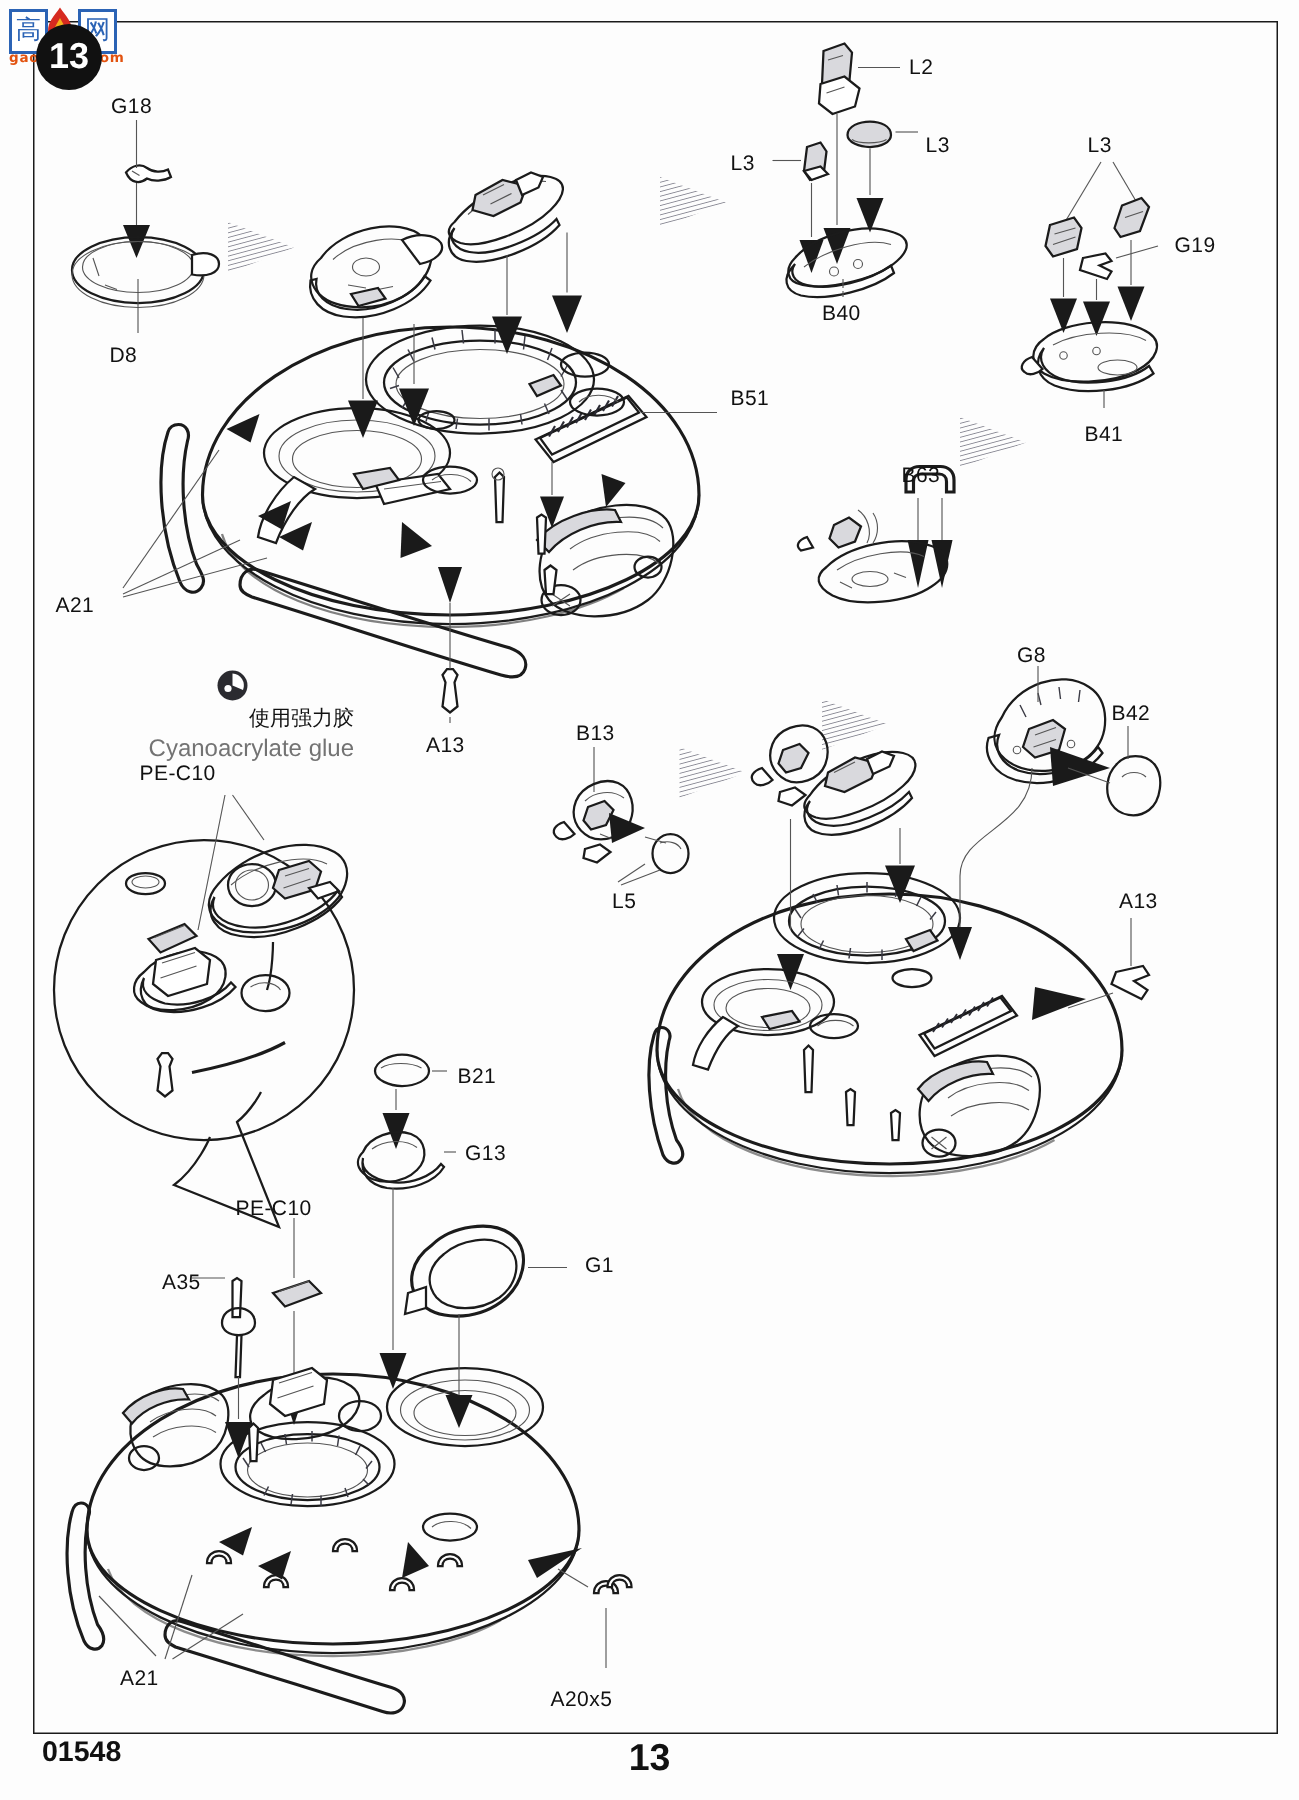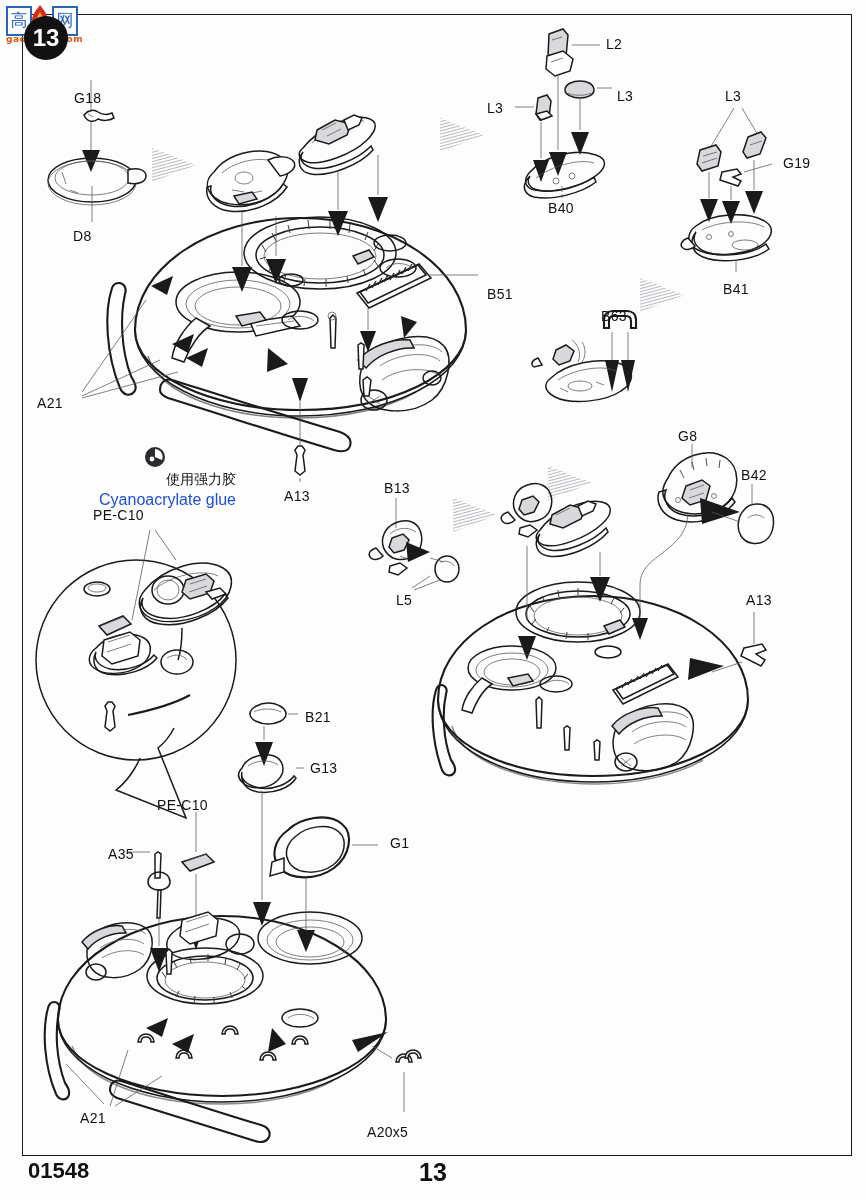--- a/index.html
+++ b/index.html
@@ -8,39 +8,39 @@
   .frame{position:absolute;left:22px;top:14px;width:828px;height:1140px;border:1.6px solid #1a1a1a;background:transparent;}
   .lbl{position:absolute;font-family:"Liberation Sans",sans-serif;font-size:14px;color:#111;letter-spacing:.3px;white-space:nowrap;}
   svg{position:absolute;left:0;top:0;width:866px;height:1200px;overflow:visible;}
   .ln2{stroke:#1b1b1b;stroke-width:1.5;fill:none;}
   .ln3{stroke:#1b1b1b;stroke-width:2.1;fill:none;}
   .thin{stroke:#555;stroke-width:.75;fill:none;}
   .fillw{fill:#fff;}
   .fillg{fill:#d9d9dd;}
   .fillk{fill:#1a1a1a;}
   
-  .footnum{position:absolute;left:28px;top:1158px;font-size:22px;font-weight:bold;color:#111;}
+  .footnum{position:absolute;left:28px;top:1158px;font-size:19px;font-weight:bold;color:#111;}
   .pagenum{position:absolute;left:0;top:1158px;width:866px;text-align:center;font-size:25px;font-weight:bold;color:#111;}
   .hs{position:absolute;right:16px;top:1162px;font-size:19px;font-weight:bold;color:#e87b92;letter-spacing:.5px;white-space:nowrap;}
   .hs .hsbox{display:inline-block;width:14px;height:14px;border:2px solid #e87b92;border-radius:3px;margin-right:3px;position:relative;top:2px;}
   
   .stepbadge{position:absolute;left:24px;top:16px;width:44px;height:44px;border-radius:50%;background:#111;color:#fff;
              display:flex;align-items:center;justify-content:center;font-size:24px;font-weight:bold;}
   
   .wm{position:absolute;left:6px;top:6px;width:70px;height:56px;}
   .wm .ch{position:absolute;top:0;width:22px;height:26px;border:2px solid #2b63b5;color:#2b63b5;font-size:17px;
           text-align:center;line-height:25px;font-family:"DejaVu Sans",sans-serif;background:#fff;}
   .wm .c1{left:0;} .wm .c3{left:46px;}
   .wm .flame{position:absolute;left:22px;top:-2px;width:24px;height:30px;}
   .wm .dom{position:absolute;left:0;top:28px;font-size:9px;font-weight:bold;color:#e2520f;letter-spacing:.5px;
            font-family:"DejaVu Sans",sans-serif;white-space:nowrap;}
   
   .glue{position:absolute;text-align:right;line-height:1.35;}
   .glue .cn{font-size:14px;color:#111;font-family:"DejaVu Sans",sans-serif;}
-  .glue .en{font-size:16px;color:#1d4ed8;}
+  .glue .en{font-size:16px;color:#737373;}
   .glueicon{position:absolute;width:22px;height:22px;}
 </style>
 </head>
 <body>
 
 <div id="page">
 
   <div class="frame"></div>
 
   <svg viewBox="0 0 866 1200">
@@ -637,36 +637,36 @@
     <svg class="glueicon" style="left:68px;top:-24px;" viewBox="0 0 22 22">
       <circle cx="11" cy="11" r="10" fill="#2b2b30"></circle>
       <path d="M11,3 a8,8 0 0,1 7,11 l-7,-3 z" fill="#fff"></path>
       <circle cx="8" cy="13" r="2.4" fill="#fff"></circle>
     </svg>
     <div class="cn">使用强力胶</div>
     <div class="en">Cyanoacrylate glue</div>
   </div>
 
   <div id="labels-layer">
-      <div class="lbl" style="left: 74px; top: 62px; margin-top: 28px;">G18</div>
+      <div class="lbl" style="left: 74px; top: 62px;">G18</div>
       <div class="lbl" style="left: 73px; top: 228px;">D8</div>
       <div class="lbl" style="left: 606px; top: 36px;">L2</div>
       <div class="lbl" style="left: 487px; top: 100px;">L3</div>
       <div class="lbl" style="left: 617px; top: 88px;">L3</div>
       <div class="lbl" style="left: 548px; top: 200px;">B40</div>
       <div class="lbl" style="left: 725px; top: 88px;">L3</div>
       <div class="lbl" style="left: 783px; top: 155px;">G19</div>
       <div class="lbl" style="left: 723px; top: 281px;">B41</div>
-      <div class="lbl" style="left: 487px; top: 286px;">B51</div>
+      <div class="lbl" style="left: 487px; top: 257px;">B51</div>
       <div class="lbl" style="left: 37px; top: 395px;">A21</div>
       <div class="lbl" style="left: 284px; top: 488px;">A13</div>
       <div class="lbl" style="left: 601px; top: 281px; margin-top: 27px;">B63</div>
       <div class="lbl" style="left: 93px; top: 507px;">PE-C10</div>
       <div class="lbl" style="left: 384px; top: 480px;">B13</div>
-      <div class="lbl" style="left: 396px; top: 592px;">L5</div>
+      <div class="lbl" style="left: 408px; top: 592px;">L5</div>
       <div class="lbl" style="left: 678px; top: 428px;">G8</div>
       <div class="lbl" style="left: 741px; top: 467px;">B42</div>
       <div class="lbl" style="left: 746px; top: 592px;">A13</div>
       <div class="lbl" style="left: 157px; top: 797px;">PE-C10</div>
       <div class="lbl" style="left: 305px; top: 709px;">B21</div>
       <div class="lbl" style="left: 310px; top: 760px;">G13</div>
       <div class="lbl" style="left: 390px; top: 835px;">G1</div>
       <div class="lbl" style="left: 92px; top: 846px; margin-left: 16px;">A35</div>
       <div class="lbl" style="left: 80px; top: 1110px;">A21</div>
       <div class="lbl" style="left: 367px; top: 1124px;">A20x5</div>

